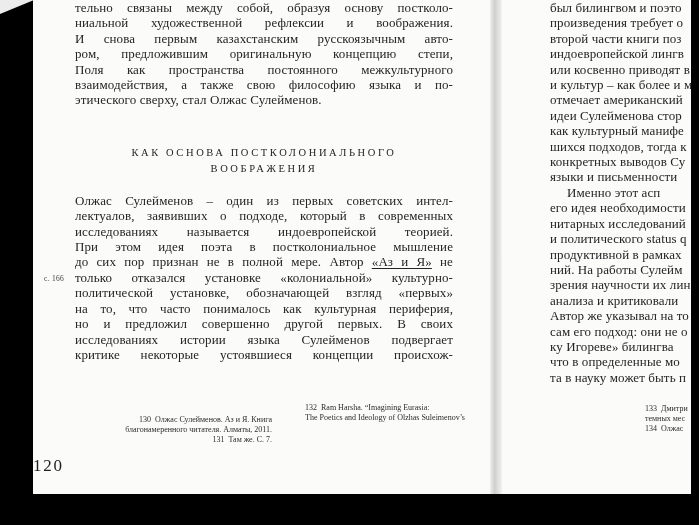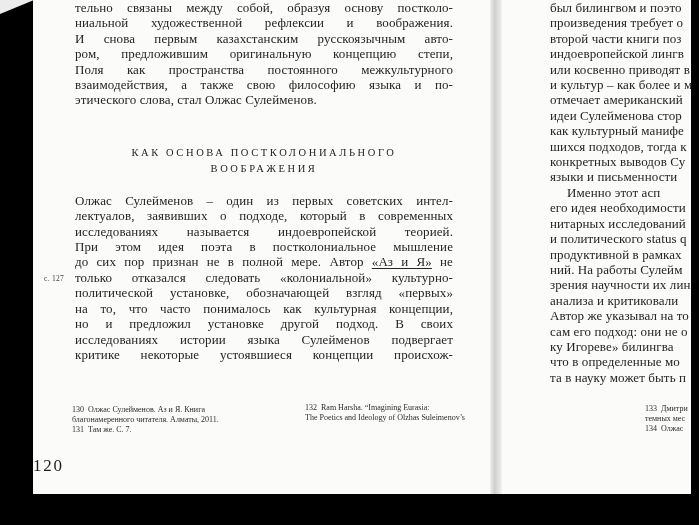--- a/index.html
+++ b/index.html
@@ -19,21 +19,21 @@
          white-space:normal;letter-spacing:0.1px;}
   .para1 .tline:last-child{text-align-last:left;}
   .heading{margin-top:37px;text-align:center;}
   .hline{font-size:10.5px;line-height:16.5px;letter-spacing:2.6px;color:#1e1e1e;}
   .para2{margin-top:15px;}
   .uline{text-decoration:underline;text-underline-offset:2px;}
 
   .margin-note{position:absolute;left:11px;top:274px;font-size:7.5px;color:#3a3a3a;letter-spacing:0.3px;}
 
   .footnotes{position:absolute;left:39px;top:403px;width:414px;}
-  .fncol1{position:absolute;left:0;top:2px;width:200px;}
+  .fncol1{position:absolute;left:0;top:12px;width:200px;text-align:right;}
   .fncol2{position:absolute;left:233px;top:0;width:190px;}
   .fnline{font-size:8px;line-height:10px;color:#2b2b2b;white-space:pre;}
 
   .pageno{position:absolute;left:0;top:456px;width:100%;
           font-size:17px;letter-spacing:1.8px;color:#1f1f1f;}
 
   .rtextcol{position:absolute;left:48px;top:0;width:220px;}
   .rline{font-size:13px;line-height:15.4px;white-space:nowrap;letter-spacing:0.1px;}
   .rtextcol .rline:nth-child(13){text-indent:17px;}
   .rfootnotes{position:absolute;left:143px;top:404px;width:80px;}
@@ -48,51 +48,51 @@
   <div class="page left">
     <div class="textcol">
 
       <div class="para1">
           <div class="tline">тельно связаны между собой, образуя основу постколо-</div>
           <div class="tline">ниальной художественной рефлексии и воображения.</div>
           <div class="tline">И снова первым казахстанским русскоязычным авто-</div>
           <div class="tline">ром, предложившим оригинальную концепцию степи,</div>
           <div class="tline">Поля как пространства постоянного межкультурного</div>
           <div class="tline">взаимодействия, а также свою философию языка и по-</div>
-          <div class="tline">этического слова, стал Олжас Сулейменов.</div>
+          <div class="tline">этического сверху, стал Олжас Сулейменов.</div>
         </div>
 
       <div class="heading">
           <div class="hline">КАК ОСНОВА ПОСТКОЛОНИАЛЬНОГО</div>
           <div class="hline">ВООБРАЖЕНИЯ</div>
         </div>
 
       <div class="para2">
         <div>
             <div class="tline">Олжас Сулейменов – один из первых советских интел-</div>
             <div class="tline">лектуалов, заявивших о подходе, который в современных</div>
             <div class="tline">исследованиях называется индоевропейской теорией.</div>
             <div class="tline">При этом идея поэта в постколониальное мышление</div>
           </div>
         <div class="tline">
           <span>до сих пор признан не в полной мере. Автор </span><span class="uline">«Аз и Я»</span><span> не</span>
         </div>
         <div>
-            <div class="tline">только отказался следовать «колониальной» культурно-</div>
+            <div class="tline">только отказался установке «колониальной» культурно-</div>
             <div class="tline">политической установке, обозначающей взгляд «первых»</div>
-            <div class="tline">на то, что часто понималось как культурная концепции,</div>
-            <div class="tline">но и предложил установке другой подход. В своих</div>
+            <div class="tline">на то, что часто понималось как культурная периферия,</div>
+            <div class="tline">но и предложил совершенно другой первых. В своих</div>
             <div class="tline">исследованиях истории языка Сулейменов подвергает</div>
             <div class="tline">критике некоторые устоявшиеся концепции происхож-</div>
           </div>
       </div>
 
     </div>
 
-    <div class="margin-note">с. 127</div>
+    <div class="margin-note">с. 166</div>
 
     <div class="footnotes">
       <div class="fncol1">
           <div class="fnline">130  Олжас Сулейменов. Аз и Я. Книга</div>
           <div class="fnline">благонамеренного читателя. Алматы, 2011.</div>
           <div class="fnline">131  Там же. С. 7.</div>
         </div>
       <div class="fncol2">
           <div class="fnline">132  Ram Harsha. “Imagining Eurasia:</div>
           <div class="fnline">The Poetics and Ideology of Olzhas Suleimenov’s</div>

